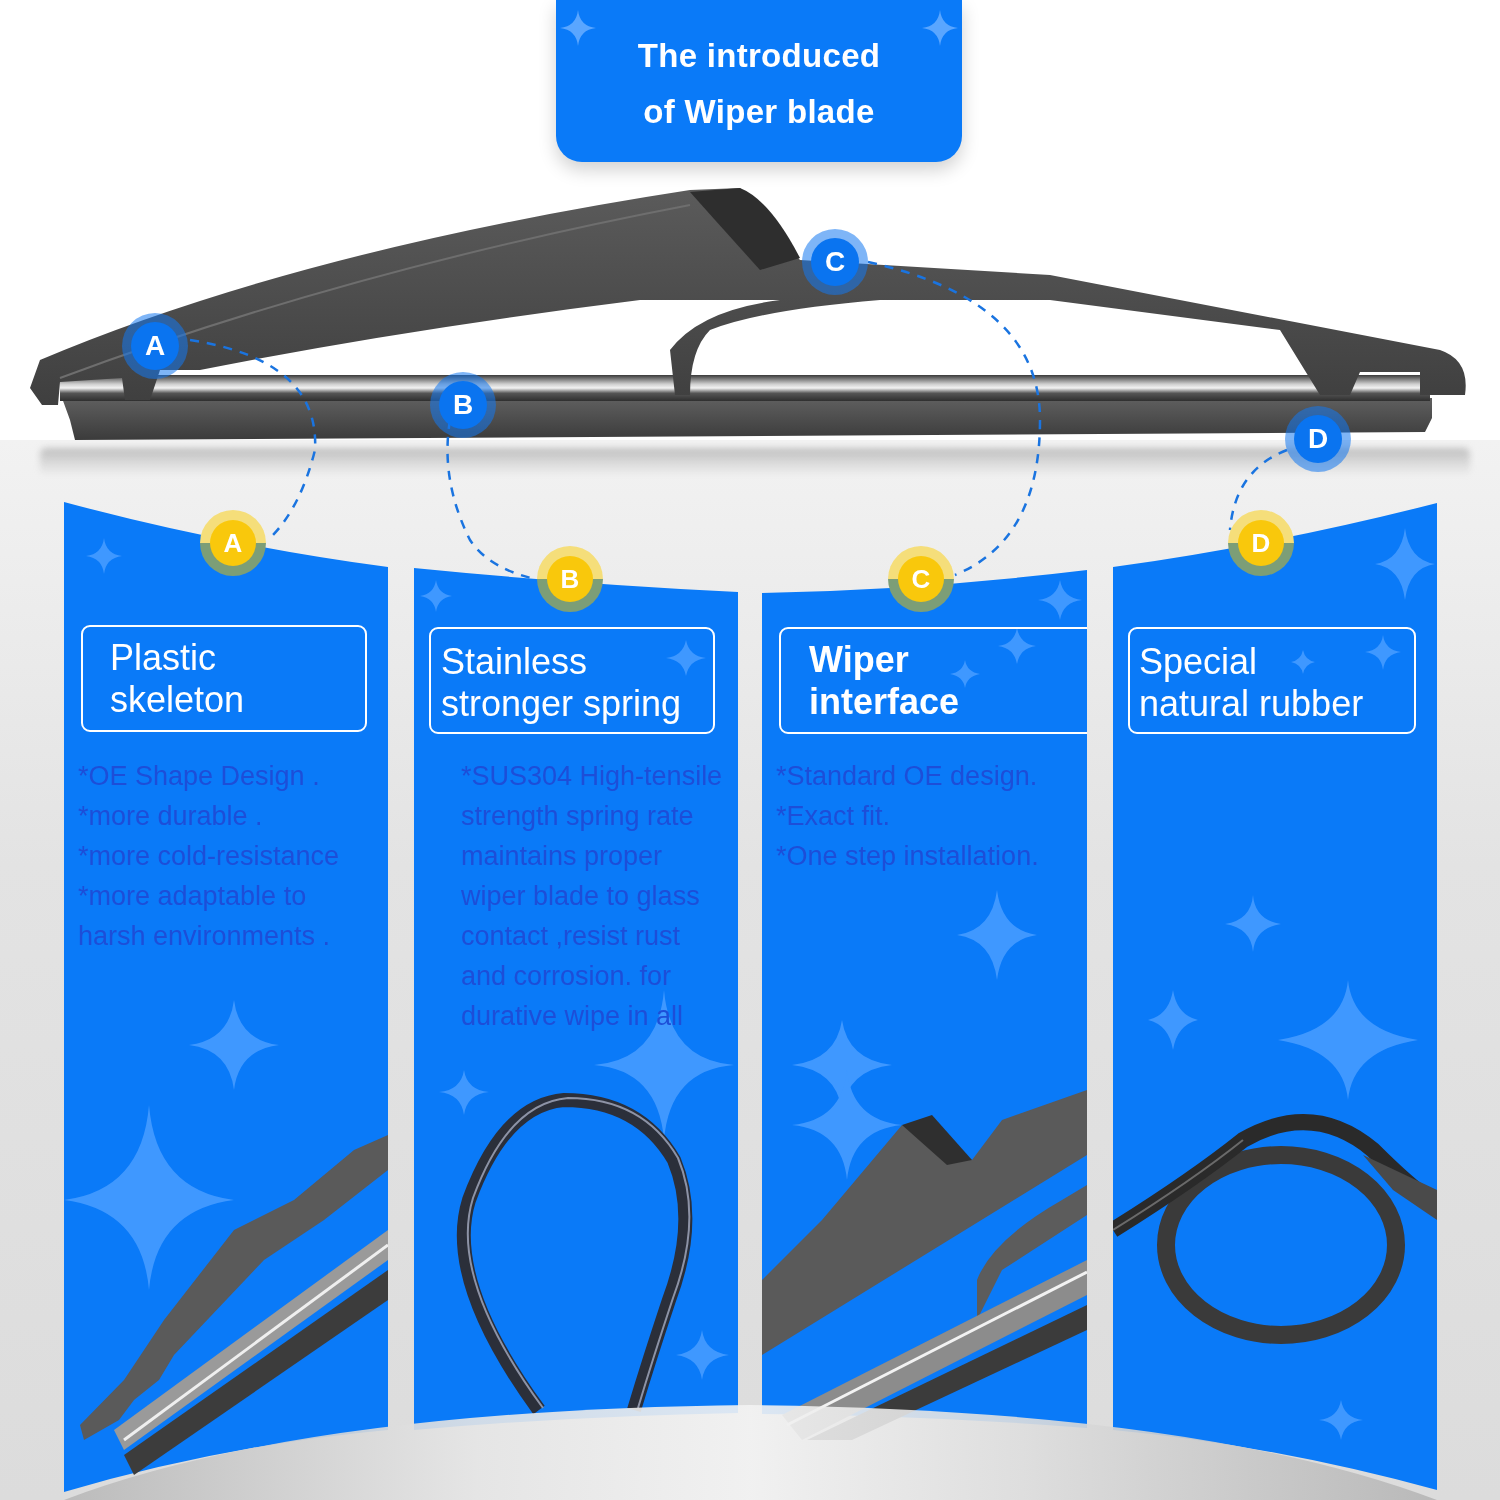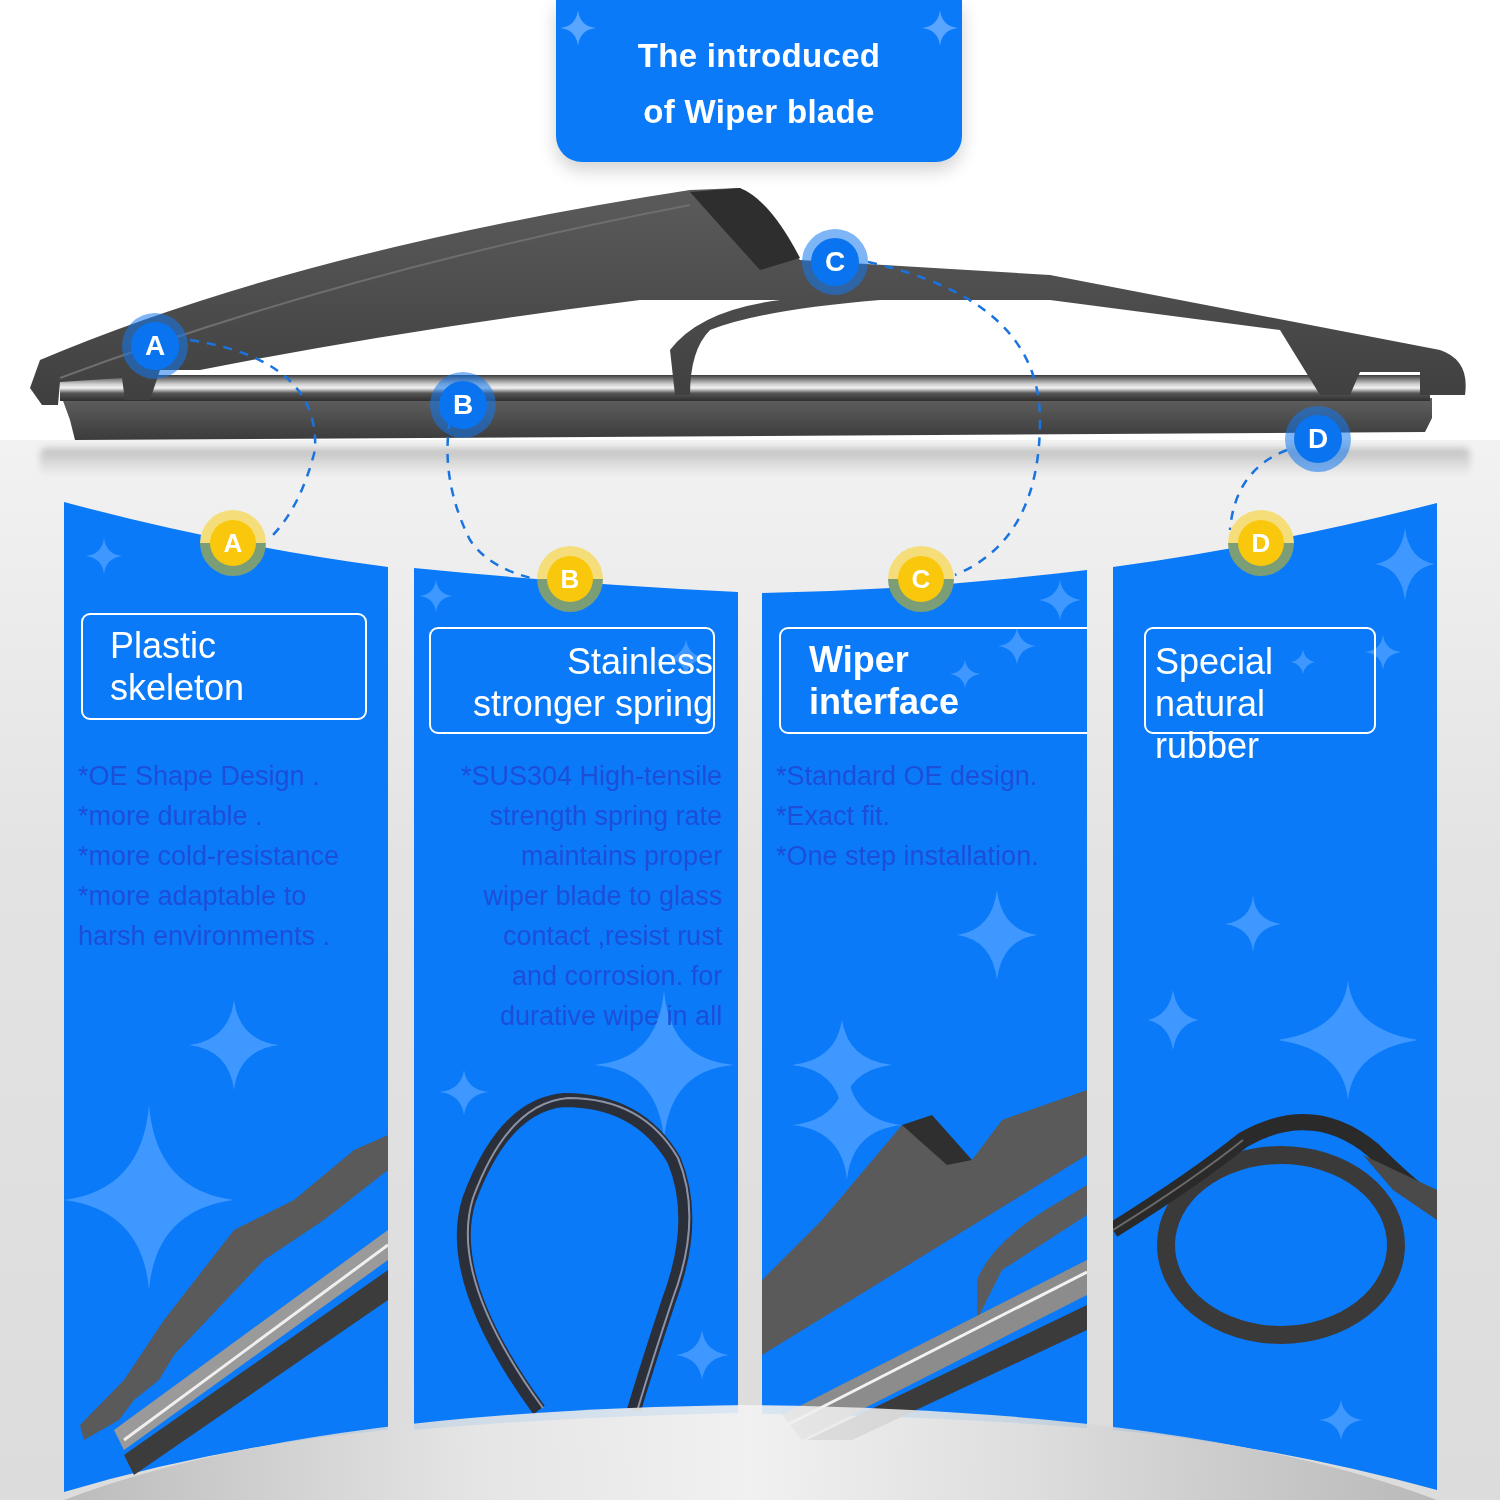--- a/index.html
+++ b/index.html
@@ -126,34 +126,34 @@
     <path d="M0 2 Q160 45 324 67 L324 930 Q160 945 0 992 Z" fill="#0a7af8"></path>
     <path d="M40 38 Q42 54 58 56 Q42 58 40 74 Q38 58 22 56 Q38 54 40 38Z" fill="#3f98ff"></path>
     <path d="M170 500 Q175 540 215 545 Q175 550 170 590 Q165 550 125 545 Q165 540 170 500Z" fill="#3f98ff"></path>
     <path d="M85 605 Q92 690 170 700 Q92 710 85 790 Q78 710 0 700 Q78 690 85 605Z" fill="#3f98ff"></path>
 
     <path d="M324 635 L324 670 L260 720 L200 760 L110 855 L95 880 L70 900 L55 920 L20 940 L16 925 L60 880 L100 820 L170 730 L230 700 L290 650 Z" fill="#5a5a5a"></path>
     <path d="M324 730 L324 760 L60 950 L50 930 Z" fill="#9a9a9a"></path>
     <path d="M324 745 L60 940" stroke="#efefef" stroke-width="3"></path>
     <path d="M324 770 L324 800 L70 975 L60 955 Z" fill="#3c3c3c"></path>
   </svg>
-  <div class="label-box" style="left:17px;top:113px;width:286px;height:107px;padding:10px 0 0 27px;">
+  <div class="label-box" style="left:17px;top:125px;width:286px;height:107px;padding:10px 0 0 27px;">
     <div>Plastic</div>
     <div>skeleton</div>
   </div>
   <div class="body-text" style="left:14px;top:256px;">
     <span class="body-line">*OE Shape Design .</span>
     <span class="body-line">*more durable .</span>
     <span class="body-line">*more cold-resistance</span>
     <span class="body-line">*more adaptable to</span>
     <span class="body-line">harsh environments .</span>
   </div>
 </div>
 
-<div class="panel" style="left:414px;top:560px;width:324px;height:880px;text-align:right;">
+<div class="panel" style="left:414px;top:560px;width:324px;height:880px;">
   <svg class="panel-bg" width="324" height="880">
     <path d="M0 8 Q160 24 324 32 L324 853 Q160 856 0 870 Z" fill="#0a7af8"></path>
     <path d="M22 20 Q24 34 38 36 Q24 38 22 52 Q20 38 6 36 Q20 34 22 20Z" fill="#3f98ff"></path>
     <path d="M272 80 Q275 96 292 98 Q275 100 272 116 Q269 100 252 98 Q269 96 272 80Z" fill="#3f98ff"></path>
     <path d="M250 430 Q256 500 320 505 Q256 510 250 580 Q244 510 180 505 Q244 500 250 430Z" fill="#3f98ff"></path>
     <path d="M50 510 Q53 530 75 532 Q53 534 50 555 Q47 534 25 532 Q47 530 50 510Z" fill="#3f98ff"></path>
     <path d="M290 1075 Q293 1100 315 1102" fill="none"></path>
     <path d="M288 770 Q291 792 315 795 Q291 798 288 820 Q285 798 262 795 Q285 792 288 770Z" fill="#3f98ff"></path>
 
     <path d="M125 850 Q30 720 55 640 Q90 545 150 540 Q225 540 260 600 Q285 660 255 740 Q235 800 220 850" fill="none" stroke="#2b2f3a" stroke-width="14"></path>
@@ -211,21 +211,21 @@
     <path d="M140 395 Q142 420 168 424 Q142 428 140 452 Q138 428 112 424 Q138 420 140 395Z" fill="#3f98ff"></path>
     <path d="M60 490 Q64 515 85 520 Q64 525 60 550 Q56 525 35 520 Q56 515 60 490Z" fill="#3f98ff"></path>
     <path d="M235 480 Q240 530 305 540 Q240 550 235 600 Q230 550 165 540 Q230 530 235 480Z" fill="#3f98ff"></path>
     <path d="M228 900 Q231 918 250 920 Q231 922 228 940 Q225 922 206 920 Q225 918 228 900Z" fill="#3f98ff"></path>
 
     <ellipse cx="168" cy="745" rx="115" ry="90" fill="none" stroke="#3a3a3a" stroke-width="18"></ellipse>
     <path d="M0 730 Q80 680 130 640 Q200 600 260 650 Q300 690 324 705" fill="none" stroke="#2a2a2a" stroke-width="16"></path>
     <path d="M0 730 Q80 680 130 640" fill="none" stroke="#6a6a6a" stroke-width="2"></path>
     <path d="M250 655 L324 690 L324 720 L280 690 Z" fill="#4a4a4a"></path>
   </svg>
-  <div class="label-box" style="left:15px;top:127px;width:232px;height:107px;padding:12px 0 0 9px;margin-left:16px;">
+  <div class="label-box" style="left:15px;top:127px;width:288px;height:107px;padding:12px 0 0 9px;">
     <div>Special</div>
     <div>natural rubber</div>
   </div>
 </div>
 
 <svg class="overlay-svg" width="1500" height="1500">
   <defs>
     <linearGradient id="floor" x1="0" y1="0" x2="1" y2="0">
       <stop offset="0" stop-color="#b8b8b8"></stop>
         <stop offset="0.3" stop-color="#e6e6e6"></stop>

